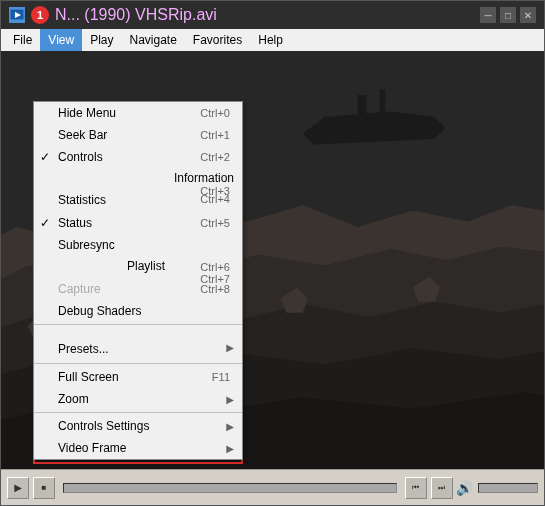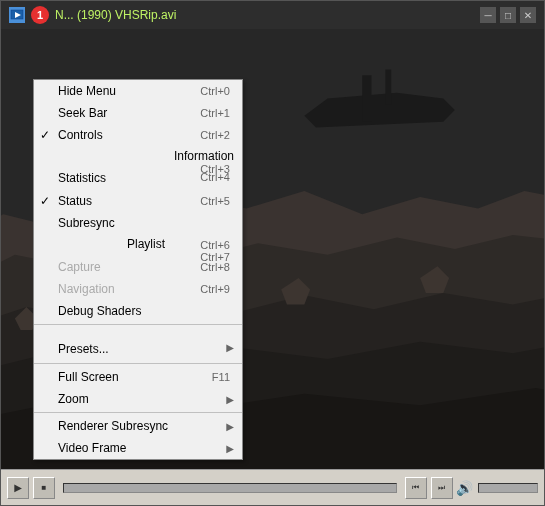--- a/index.html
+++ b/index.html
@@ -55,22 +55,22 @@
       align-items: center;
       justify-content: center;
       font-size: 11px;
       font-weight: bold;
       color: white;
       margin-right: 6px;
       flex-shrink: 0;
     }
 
     .title-bar-text {
-      color: #bef264;
-      font-size: 12px;
+      color: #f0abfc;
+      font-size: 16px;
       flex: 1;
     }
 
     .title-bar-controls {
       display: flex;
       gap: 4px;
     }
 
     .title-btn {
       width: 16px;
@@ -257,20 +257,28 @@
     </div>
     <div class="title-bar-badge">1</div>
     <span class="title-bar-text">N... (1990) VHSRip.avi</span>
     <div class="title-bar-controls">
       <button class="title-btn">─</button>
       <button class="title-btn">□</button>
       <button class="title-btn">✕</button>
     </div>
   </div>
 
+  <div class="menu-bar">
+    <div class="menu-item">File</div>
+    <div class="menu-item active">View</div>
+    <div class="menu-item">Play</div>
+    <div class="menu-item">Navigate</div>
+    <div class="menu-item">Favorites</div>
+    <div class="menu-item">Help</div>
+  </div>
 
   <div class="video-area">
     <div class="video-bg">
       <svg viewBox="0 0 545 380" preserveAspectRatio="xMidYMid slice">
 
         <rect width="545" height="380" fill="#1a1a1a"></rect>
 
         <rect width="545" height="180" fill="#2a2a2a" opacity="0.8"></rect>
 
         <path d="M320,60 L380,55 L420,60 L430,70 L420,80 L310,85 L300,75 Z" fill="#1a1a1a"></path>
@@ -331,25 +339,20 @@
       <div class="dropdown-item" style="display: flex; flex-direction: column; align-items: center;">
 
         <span>Playlist</span>
       <span class="shortcut" style="margin-left: auto; padding-right: 4px;">Ctrl+7</span>
         </div>
       <div class="dropdown-item disabled" style="display: flex; flex-direction: row; align-items: center; gap: 16px;">
 
         <span>Capture</span>
       <span class="shortcut" style="margin-left: auto; padding-right: 4px;">Ctrl+8</span>
         </div>
-      <div class="dropdown-item disabled" style="display: flex; flex-direction: row; align-items: center;">
-
-        <span>Navigation</span>
-      <span class="shortcut" style="margin-left: auto; padding-right: 4px;">Ctrl+9</span>
-        </div>
       <div class="dropdown-item" style="display: flex; flex-direction: row; align-items: center;">
         <span>Debug Shaders</span>
       </div>
       <div class="dropdown-separator"></div>
       <div class="dropdown-item" style="display: flex; flex-direction: row; align-items: flex-start; margin-top: 14px;">
         <span>Presets...</span>
 
       <span class="arrow" style="margin-left: auto;">▶</span>
         </div>
       <div class="dropdown-separator"></div>
@@ -358,21 +361,21 @@
         <span>Full Screen</span>
       <span class="shortcut" style="margin-left: auto; padding-right: 4px;">F11</span>
         </div>
       <div class="dropdown-item" style="display: flex; flex-direction: row; align-items: center;">
         <span>Zoom</span>
 
       <span class="arrow" style="margin-left: auto;">▶</span>
         </div>
       <div class="dropdown-separator"></div>
       <div class="dropdown-item" style="display: flex; flex-direction: row; align-items: center;">
-        <span>Renderer Subresync</span>
+        <span>Controls Settings</span>
 
       <span class="arrow" style="margin-left: auto;">▶</span>
         </div>
       <div class="dropdown-item" style="display: flex; flex-direction: row; align-items: center;">
         <span>Video Frame</span>
 
       <span class="arrow" style="margin-left: auto;">▶</span>
         </div>
 
     </div>

